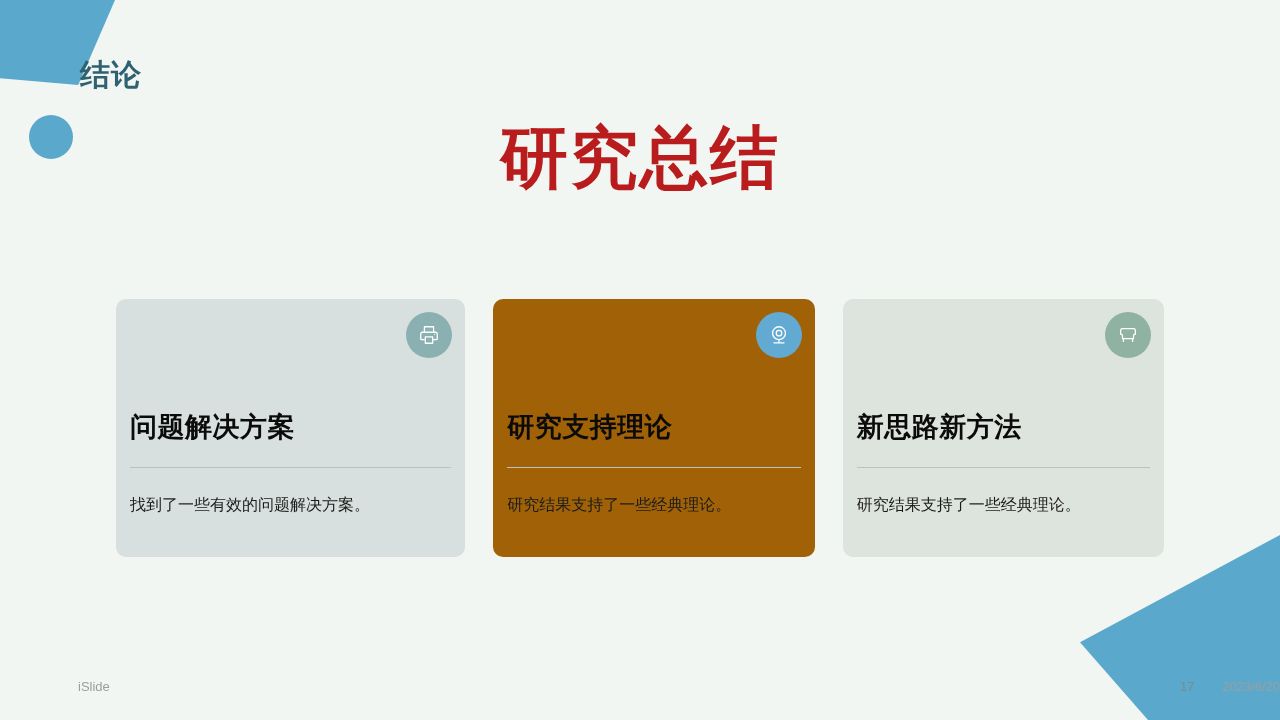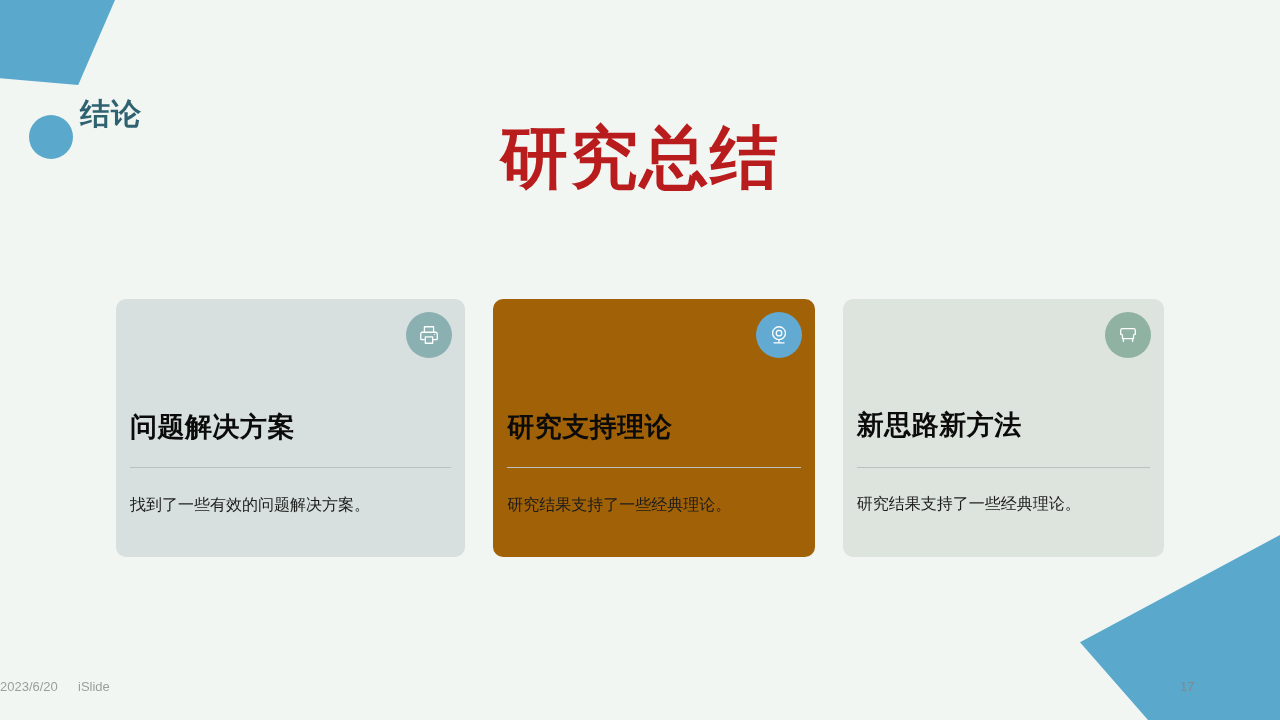--- a/index.html
+++ b/index.html
@@ -41,21 +41,20 @@
 
   
   .section-label {
     position: absolute;
     left: 80px; top: 60px;
     font-size: 30px;
     font-weight: bold;
     color: #2e6270;
     letter-spacing: 1px;
     line-height: 1;
-    margin-top: 39px;
   }
   .page-title {
     position: absolute;
     left: 0; right: 0; top: 118px;
     text-align: center;
     font-size: 68px;
     font-weight: bold;
     color: #b91c1c;
     letter-spacing: 2px;
     line-height: 1.15;
@@ -126,21 +125,21 @@
     position: absolute;
     left: 78px;
     top: 679px;
     font-size: 13px;
     color: #9a9f9d;
   }
   .footer-center {
     position: absolute;
     left: 0; right: 0;
     top: 679px;
-    text-align: left;
+    text-align: right;
     font-size: 13px;
     color: #9a9f9d;
   }
   .footer-page {
     position: absolute;
     left: 1180px;
     top: 679px;
     font-size: 13px;
     color: #7e8a8d;
   }
@@ -181,21 +180,21 @@
           <circle cx="12" cy="10" r="3"></circle>
           <path d="M12 17v3"></path>
           <path d="M6.5 20.5h11"></path>
         </svg>
       </div>
       <div class="card-title">研究支持理论</div>
       <div class="card-divider"></div>
       <div class="card-desc">研究结果支持了一些经典理论。</div>
     </div>
 
-    <div class="card" style="background:#dde3dd;font-family:Liberation Mono, monospace;">
+    <div class="card" style="background:#dde3dd;">
       <div class="card-icon" style="background:#8fb2a3;">
         <svg width="22" height="22" viewBox="0 0 24 24" fill="none" stroke="#ffffff" stroke-width="1.4" stroke-linecap="round" stroke-linejoin="round">
           <path d="M4 11V7a2 2 0 0 1 2-2h12a2 2 0 0 1 2 2v4"></path>
           <path d="M4 11a2 2 0 0 1 2 2v3h12v-3a2 2 0 0 1 2-2"></path>
           <path d="M7 16v3"></path>
           <path d="M17 16v3"></path>
         </svg>
       </div>
       <div class="card-title">新思路新方法</div>
       <div class="card-divider"></div>

